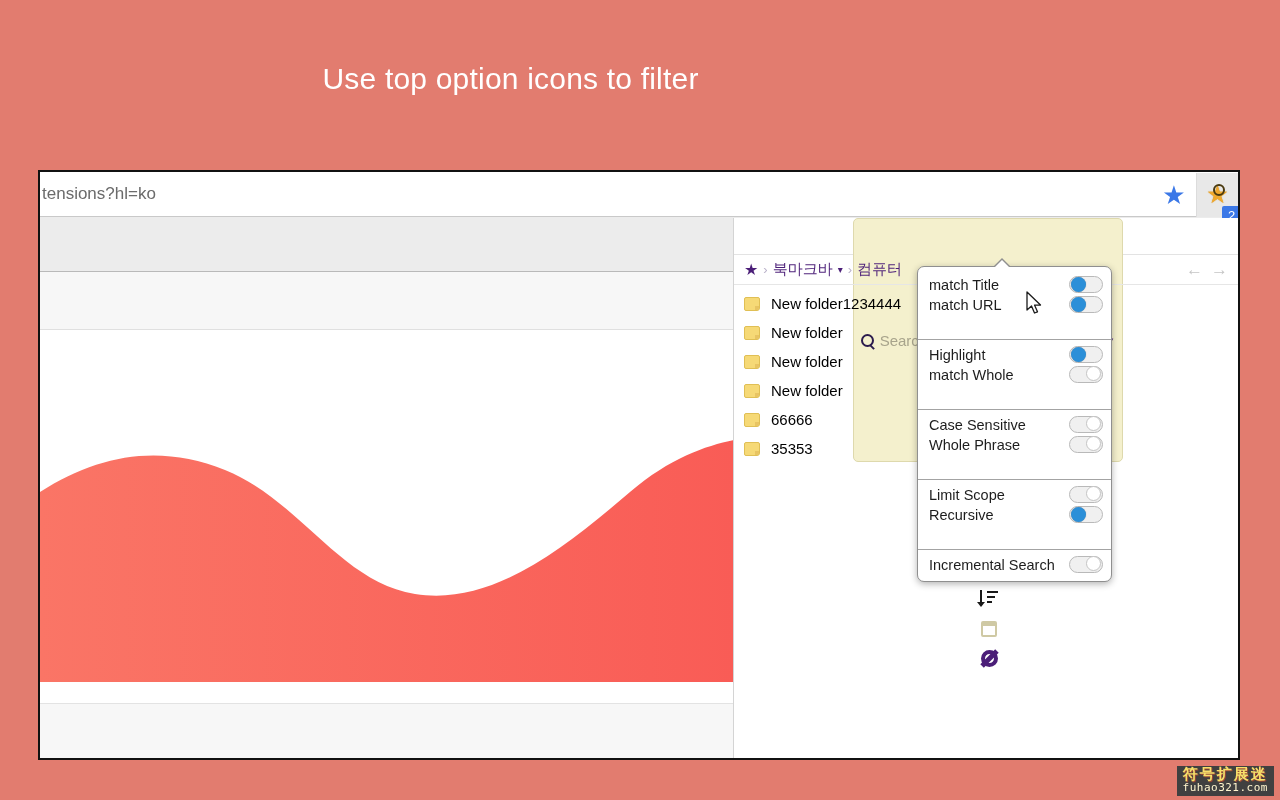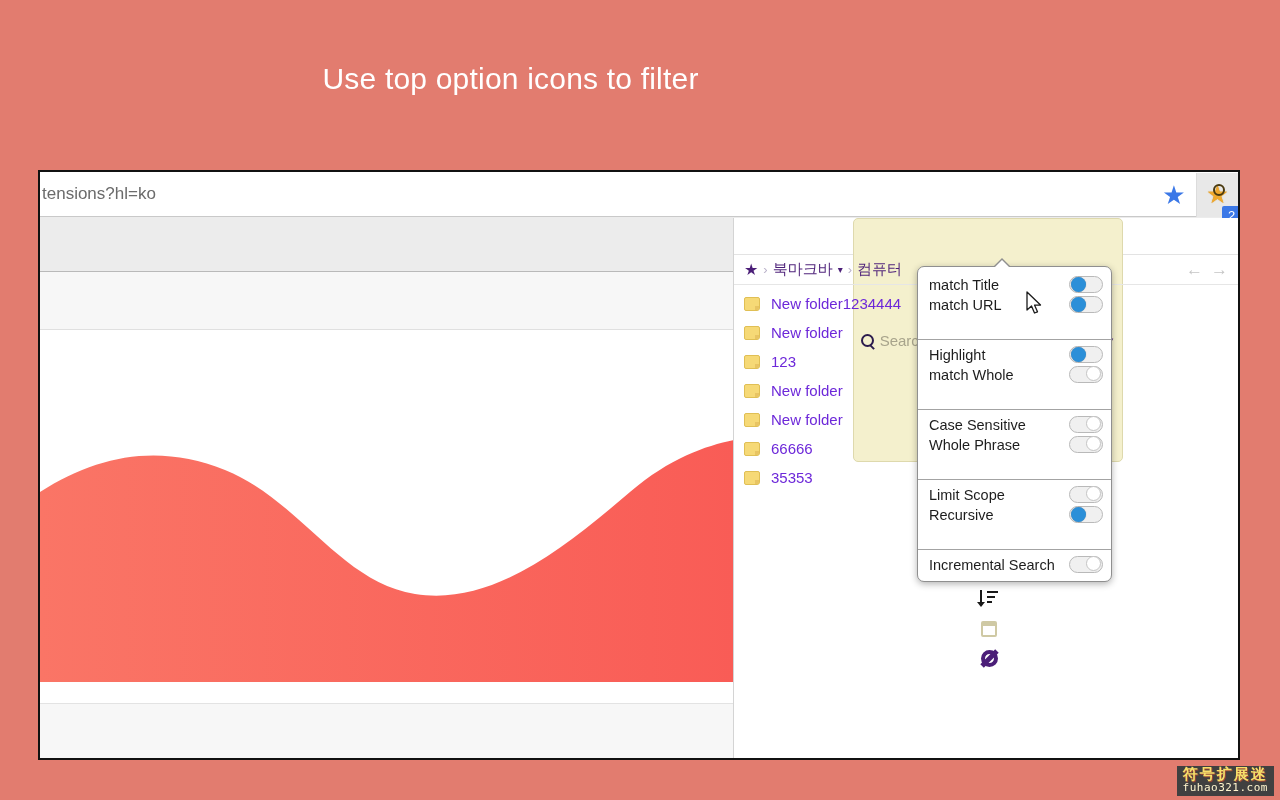--- a/index.html
+++ b/index.html
@@ -227,21 +227,21 @@
     width: 16px; height: 14px; flex: none;
     background: #f6d976;
     border: 1px solid #e0bf55;
     border-radius: 2px 2px 3px 2px;
     position: relative;
   }
   .fold::after {
     content:""; position:absolute; right:0px; bottom:0px;
     width:4px;height:4px;background:#e8c463;border-radius:0 0 2px 0;
   }
-  .bk-label { font-size: 15px; color: #6d28d9; white-space: nowrap; }
+  .bk-label { font-size: 15px; color: #000000; white-space: nowrap; }
   .so-ic {
     width: 16px; height: 16px; flex: none; position: relative;
   }
   .so-ic::before{content:"";position:absolute;left:2px;bottom:0;width:12px;height:4px;background:#c6c6c6;border-radius:1px;}
   .so-ic::after{content:"";position:absolute;left:4px;top:0;width:9px;height:10px;
     background: repeating-linear-gradient(to bottom,#f48024 0 2px,transparent 2px 4px);
     transform: skewX(-12deg);}
 
   
   .opt-panel {
@@ -415,24 +415,20 @@
       <div class="bk-row">
         <span class="fold"></span>
         <span class="bk-label">New folder1234444</span>
       </div>
       <div class="bk-row">
         <span class="fold"></span>
         <span class="bk-label">New folder</span>
       </div>
       <div class="bk-row">
         <span class="fold"></span>
-        <span class="bk-label">123</span>
-      </div>
-      <div class="bk-row">
-        <span class="fold"></span>
         <span class="bk-label">New folder</span>
       </div>
       <div class="bk-row">
         <span class="fold"></span>
         <span class="bk-label">New folder</span>
       </div>
       <div class="bk-row">
         <span class="fold"></span>
         <span class="bk-label">66666</span>
       </div>

